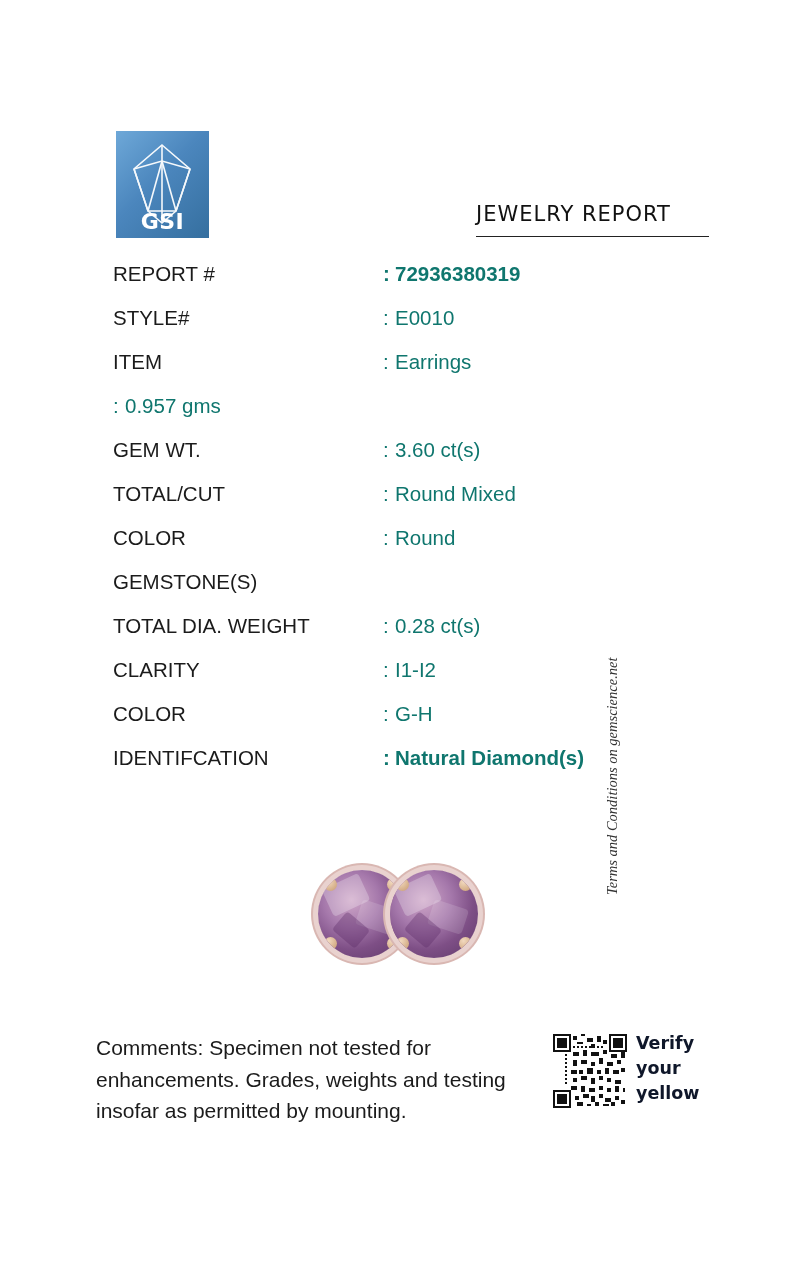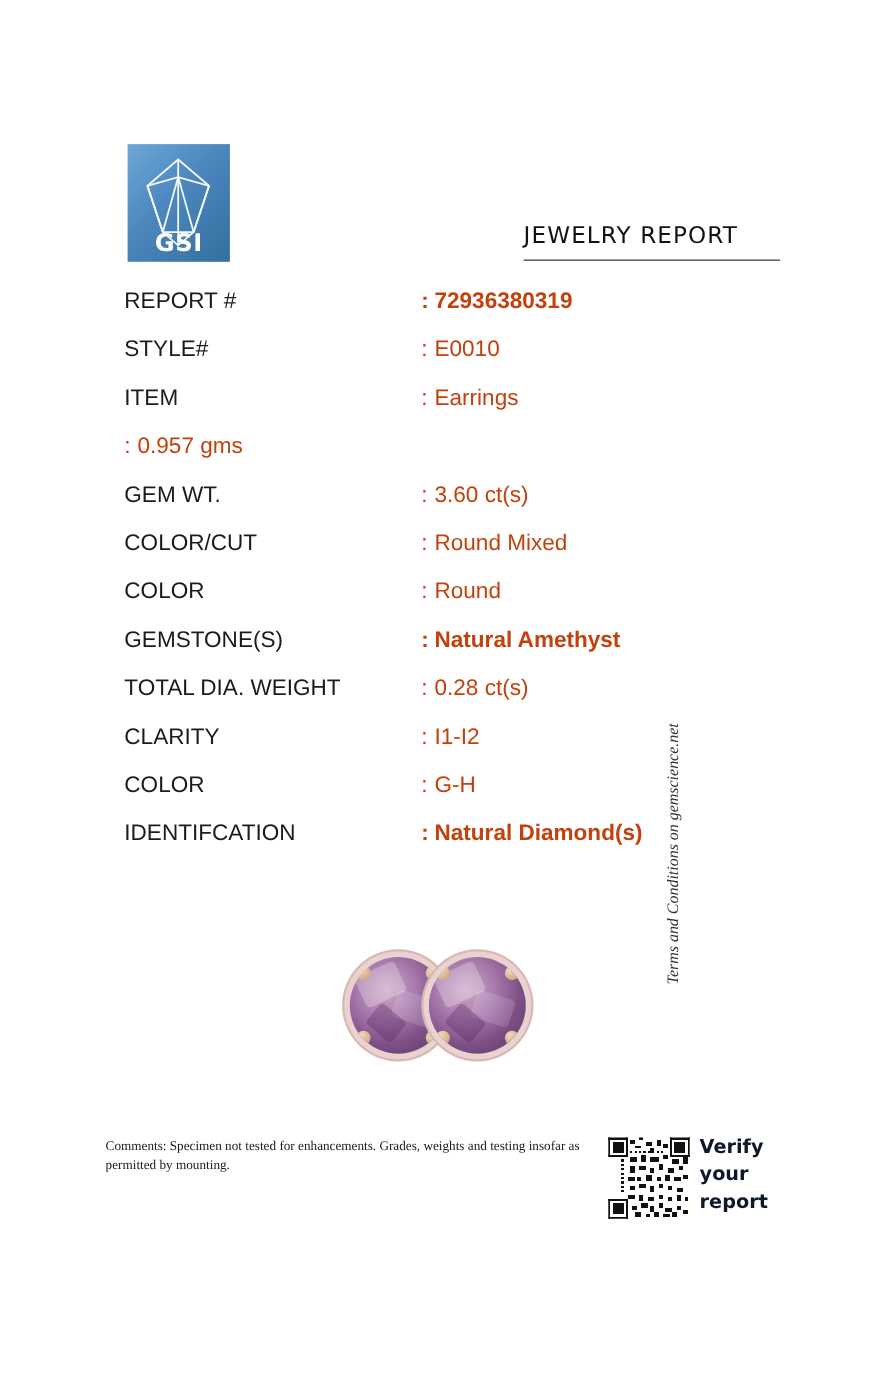--- a/index.html
+++ b/index.html
@@ -81,21 +81,21 @@
     height: 44px;
   }
   .spec-label {
     width: 270px;
     font-size: 20.5px;
     color: #1b1b1b;
     white-space: nowrap;
   }
   .spec-value {
     font-size: 20.5px;
-    color: #c2410c;
+    color: #0f766e;
     white-space: nowrap;
   }
   .spec-value.bold { font-weight: bold; }
   .colon { display: inline-block; width: 12px; }
 
   
   .side-text {
     position: absolute;
     left: 604px;
     top: 895px;
@@ -147,22 +147,22 @@
   .p2 { right: 6px; top: 8px; }
   .p3 { left: 6px;  bottom: 8px; }
   .p4 { right: 6px; bottom: 8px; }
 
   
   .comments {
     position: absolute;
     left: 96px;
     top: 1032px;
     width: 450px;
-    font-family: Liberation Serif, serif;
-    font-size: 12px;
+    font-family: Liberation Sans, sans-serif;
+    font-size: 21px;
     line-height: 1.5;
     color: #1b1b1b;
   }
 
   .qr {
     position: absolute;
     left: 553px;
     top: 1034px;
     width: 74px;
     height: 74px;
@@ -226,32 +226,31 @@
     <div class="spec-row">
       <div class="spec-value"><span class="colon">:</span><span>0.957 gms</span></div>
     </div>
 
     <div class="spec-row">
       <div class="spec-label">GEM WT.</div>
       <div class="spec-value"><span class="colon">:</span><span>3.60 ct(s)</span></div>
     </div>
 
     <div class="spec-row">
-      <div class="spec-label">COLOR/CUT</div>
+      <div class="spec-label">TOTAL/CUT</div>
       <div class="spec-value"><span class="colon">:</span><span>Round Mixed</span></div>
     </div>
 
     <div class="spec-row">
       <div class="spec-label">COLOR</div>
       <div class="spec-value"><span class="colon">:</span><span>Round</span></div>
     </div>
 
     <div class="spec-row">
       <div class="spec-label">GEMSTONE(S)</div>
-      <div class="spec-value bold"><span class="colon">:</span><span>Natural Amethyst</span></div>
     </div>
 
     <div class="spec-row">
       <div class="spec-label">TOTAL DIA. WEIGHT</div>
       <div class="spec-value"><span class="colon">:</span><span>0.28 ct(s)</span></div>
     </div>
 
     <div class="spec-row">
       <div class="spec-label">CLARITY</div>
       <div class="spec-value"><span class="colon">:</span><span>I1-I2</span></div>
@@ -385,16 +384,16 @@
         <rect x="21" y="34" width="2" height="2"></rect>
           <rect x="25" y="35" width="3" height="1"></rect>
         <rect x="29" y="34" width="2" height="2"></rect>
       </g>
     </svg>
   </div>
 
   <div class="verify">
     <div>Verify</div>
     <div>your</div>
-    <div>report</div>
+    <div>yellow</div>
   </div>
 
 </div>
 
 </body></html>

